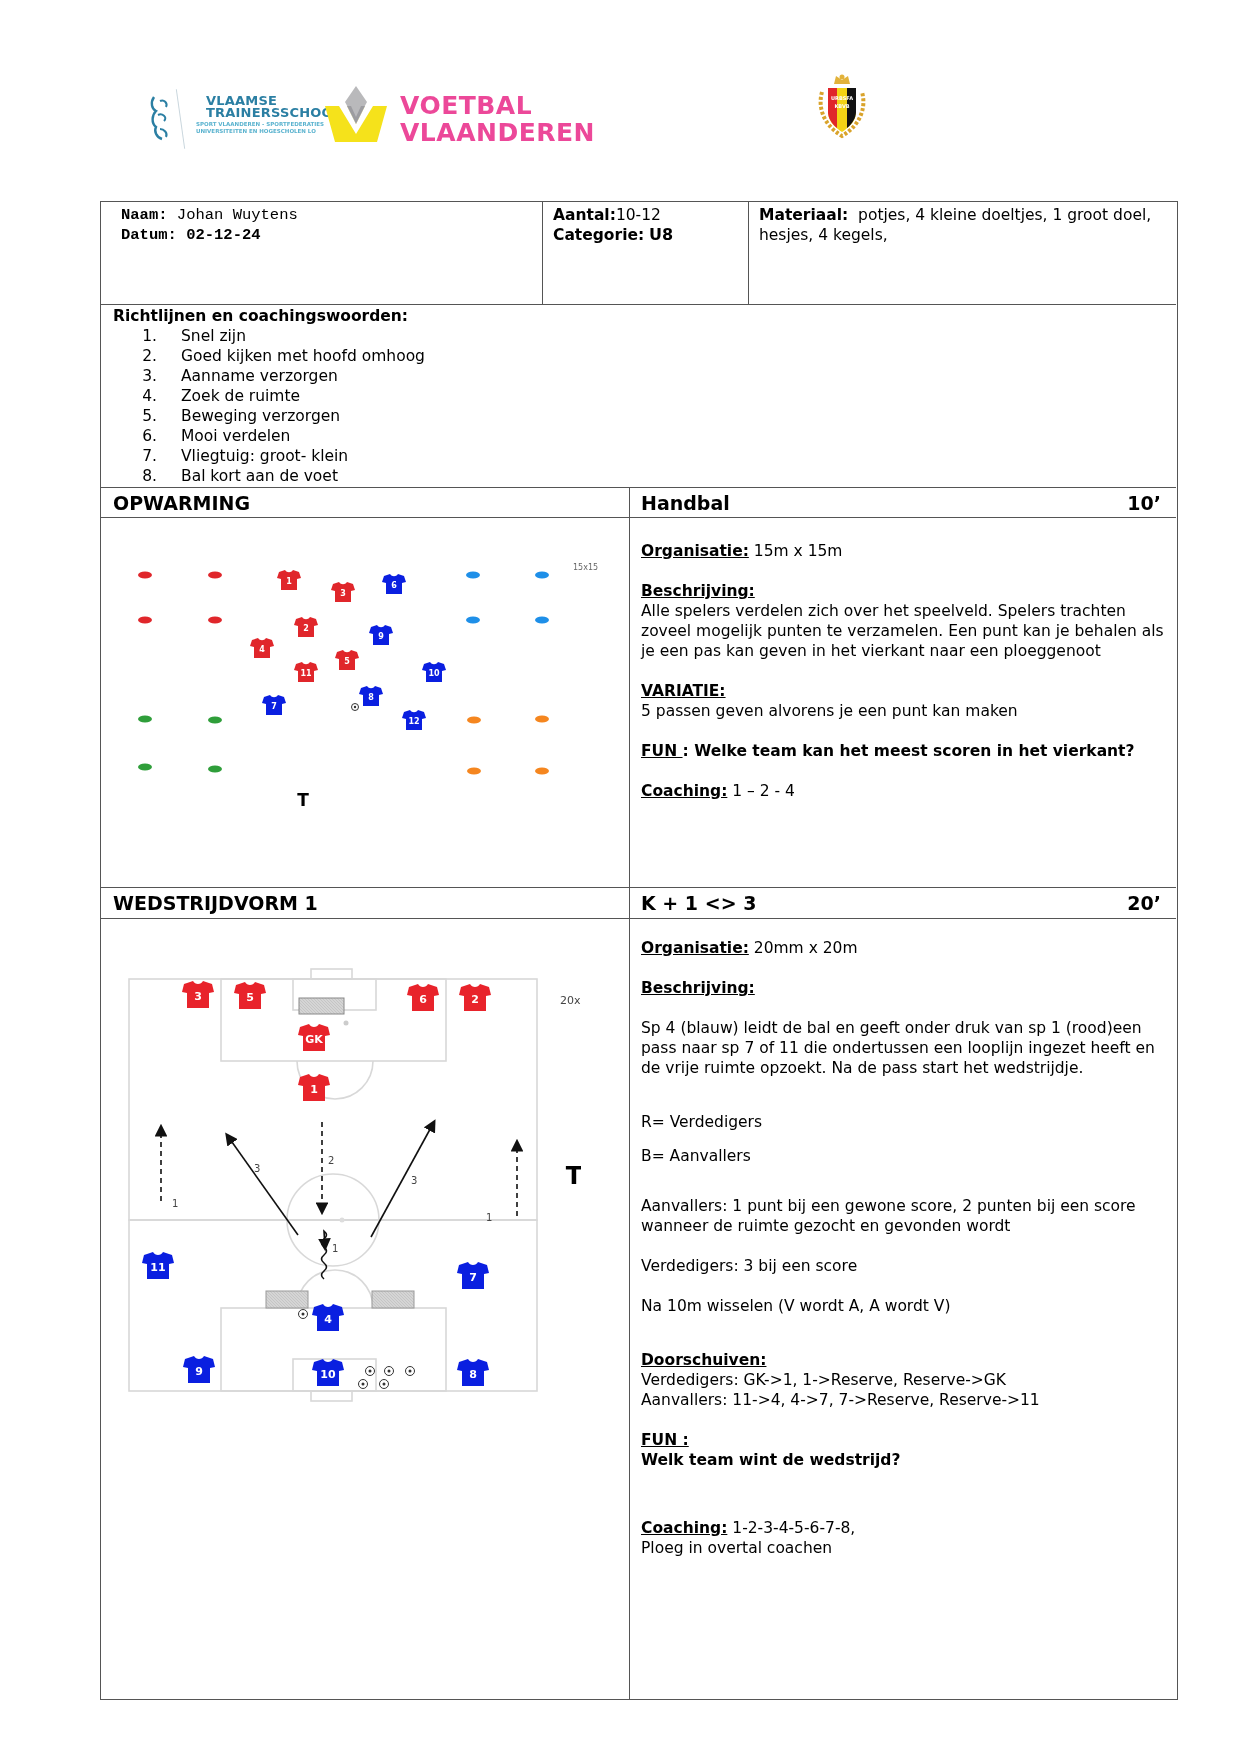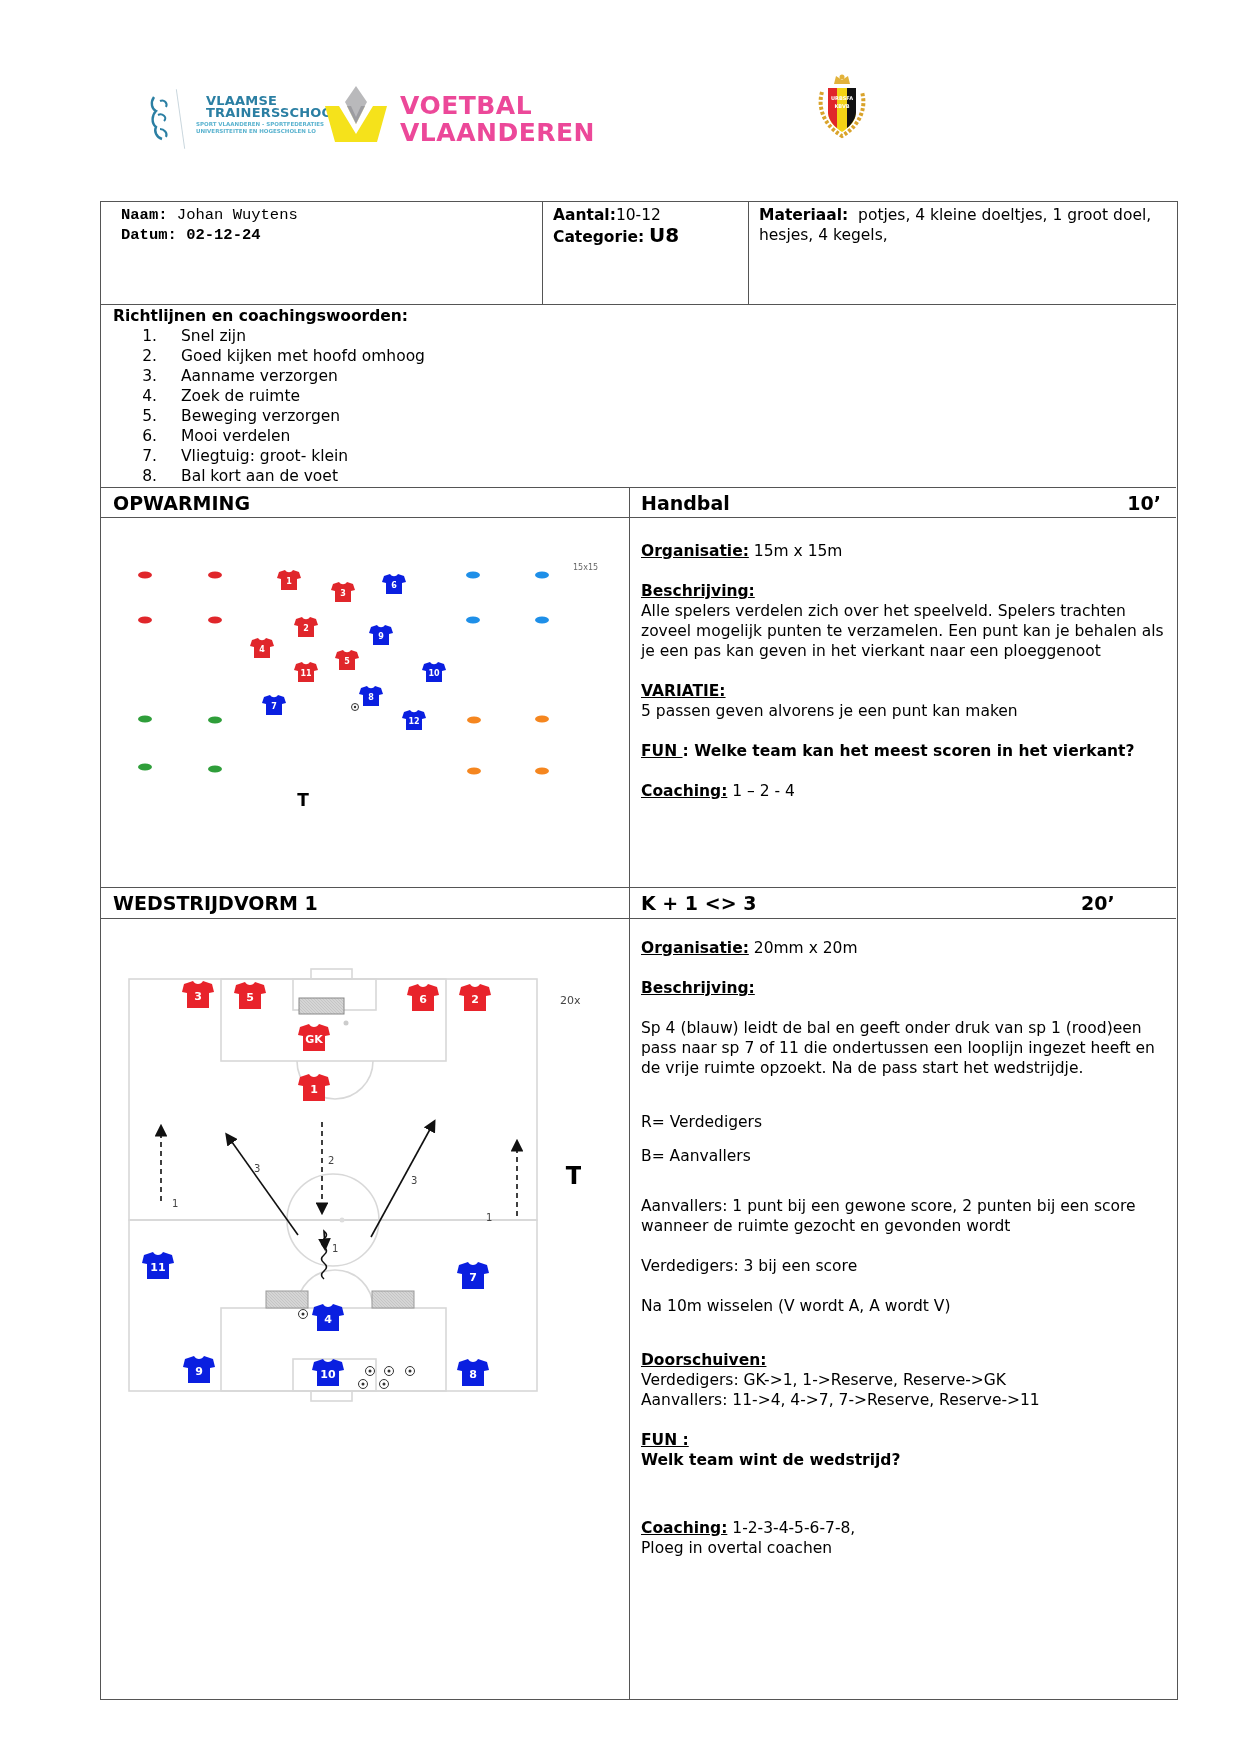--- a/index.html
+++ b/index.html
@@ -67,21 +67,21 @@
 
 <div class="tbl" style="height:1499px;">
 
   <div class="cell" style="left:20px; top:3px; width:420px;font-family:Liberation Mono, monospace;">
     <div><span class="b">Naam:</span> <span>Johan Wuytens</span></div>
     <div><span class="b">Datum:</span> <span class="b">02-12-24</span></div>
   </div>
   <div class="vline" style="left:441px; top:0; height:102px;"></div>
   <div class="cell" style="left:452px; top:3px; width:200px;">
     <div><span class="b">Aantal:</span><span>10-12</span></div>
-    <div><span class="b">Categorie:</span> <span class="b" style="font-size:20px;">U8</span></div>
+    <div><span class="b">Categorie:</span> <span class="b" style="font-size:16px;">U8</span></div>
   </div>
   <div class="vline" style="left:647px; top:0; height:102px;"></div>
   <div class="cell" style="left:658px; top:3px; width:405px;">
     <span class="b">Materiaal:</span>&nbsp; <span>potjes, 4 kleine doeltjes, 1 groot doel, hesjes, 4 kegels,</span>
   </div>
   <div class="hline" style="left:0; top:102px; width:1075px;"></div>
 
   <div class="cell" style="left:12px; top:104px; width:1000px;">
     <div class="b">Richtlijnen en coachingswoorden:</div>
     <ul class="list">
@@ -225,21 +225,21 @@
     <div>5 passen geven alvorens je een punt kan maken</div>
     <div style="height:20px;"></div>
     <div class="b"><span class="u">FUN </span><span>: Welke team kan het meest scoren in het vierkant?</span></div>
     <div style="height:20px;"></div>
     <div><span class="u">Coaching:</span> <span>1 – 2 - 4</span></div>
   </div>
   <div class="hline" style="left:0; top:685px; width:1075px;"></div>
 
   <div class="cell sec-head" style="left:12px; top:687px;">WEDSTRIJDVORM 1</div>
   <div class="cell sec-head" style="left:540px; top:687px;">K + 1 &lt;&gt; 3</div>
-  <div class="cell sec-head" style="left:980px; top:687px; width:80px; text-align:left;">20’</div>
+  <div class="cell sec-head" style="left:980px; top:687px; width:80px; text-align:right;">20’</div>
   <div class="hline" style="left:0; top:716px; width:1075px;"></div>
 
   <svg style="position:absolute; left:10px; top:750px;" width="470" height="510" viewBox="0 0 470 510">
     <defs>
       <path id="shirt2" d="M-14,-11 L-5,-14 C-3,-10 3,-10 5,-14 L14,-11 L16,-3 L11,-2 L11,13 L-11,13 L-11,-2 L-16,-3 Z"></path>
       <marker id="ah" markerWidth="8" markerHeight="8" refX="6" refY="4" orient="auto">
           <path d="M0,0 L8,4 L0,8 Z" fill="#111"></path>
         </marker>
       <pattern id="net" width="3" height="3" patternUnits="userSpaceOnUse">
           <rect width="3" height="3" fill="#d5d5d5"></rect>

